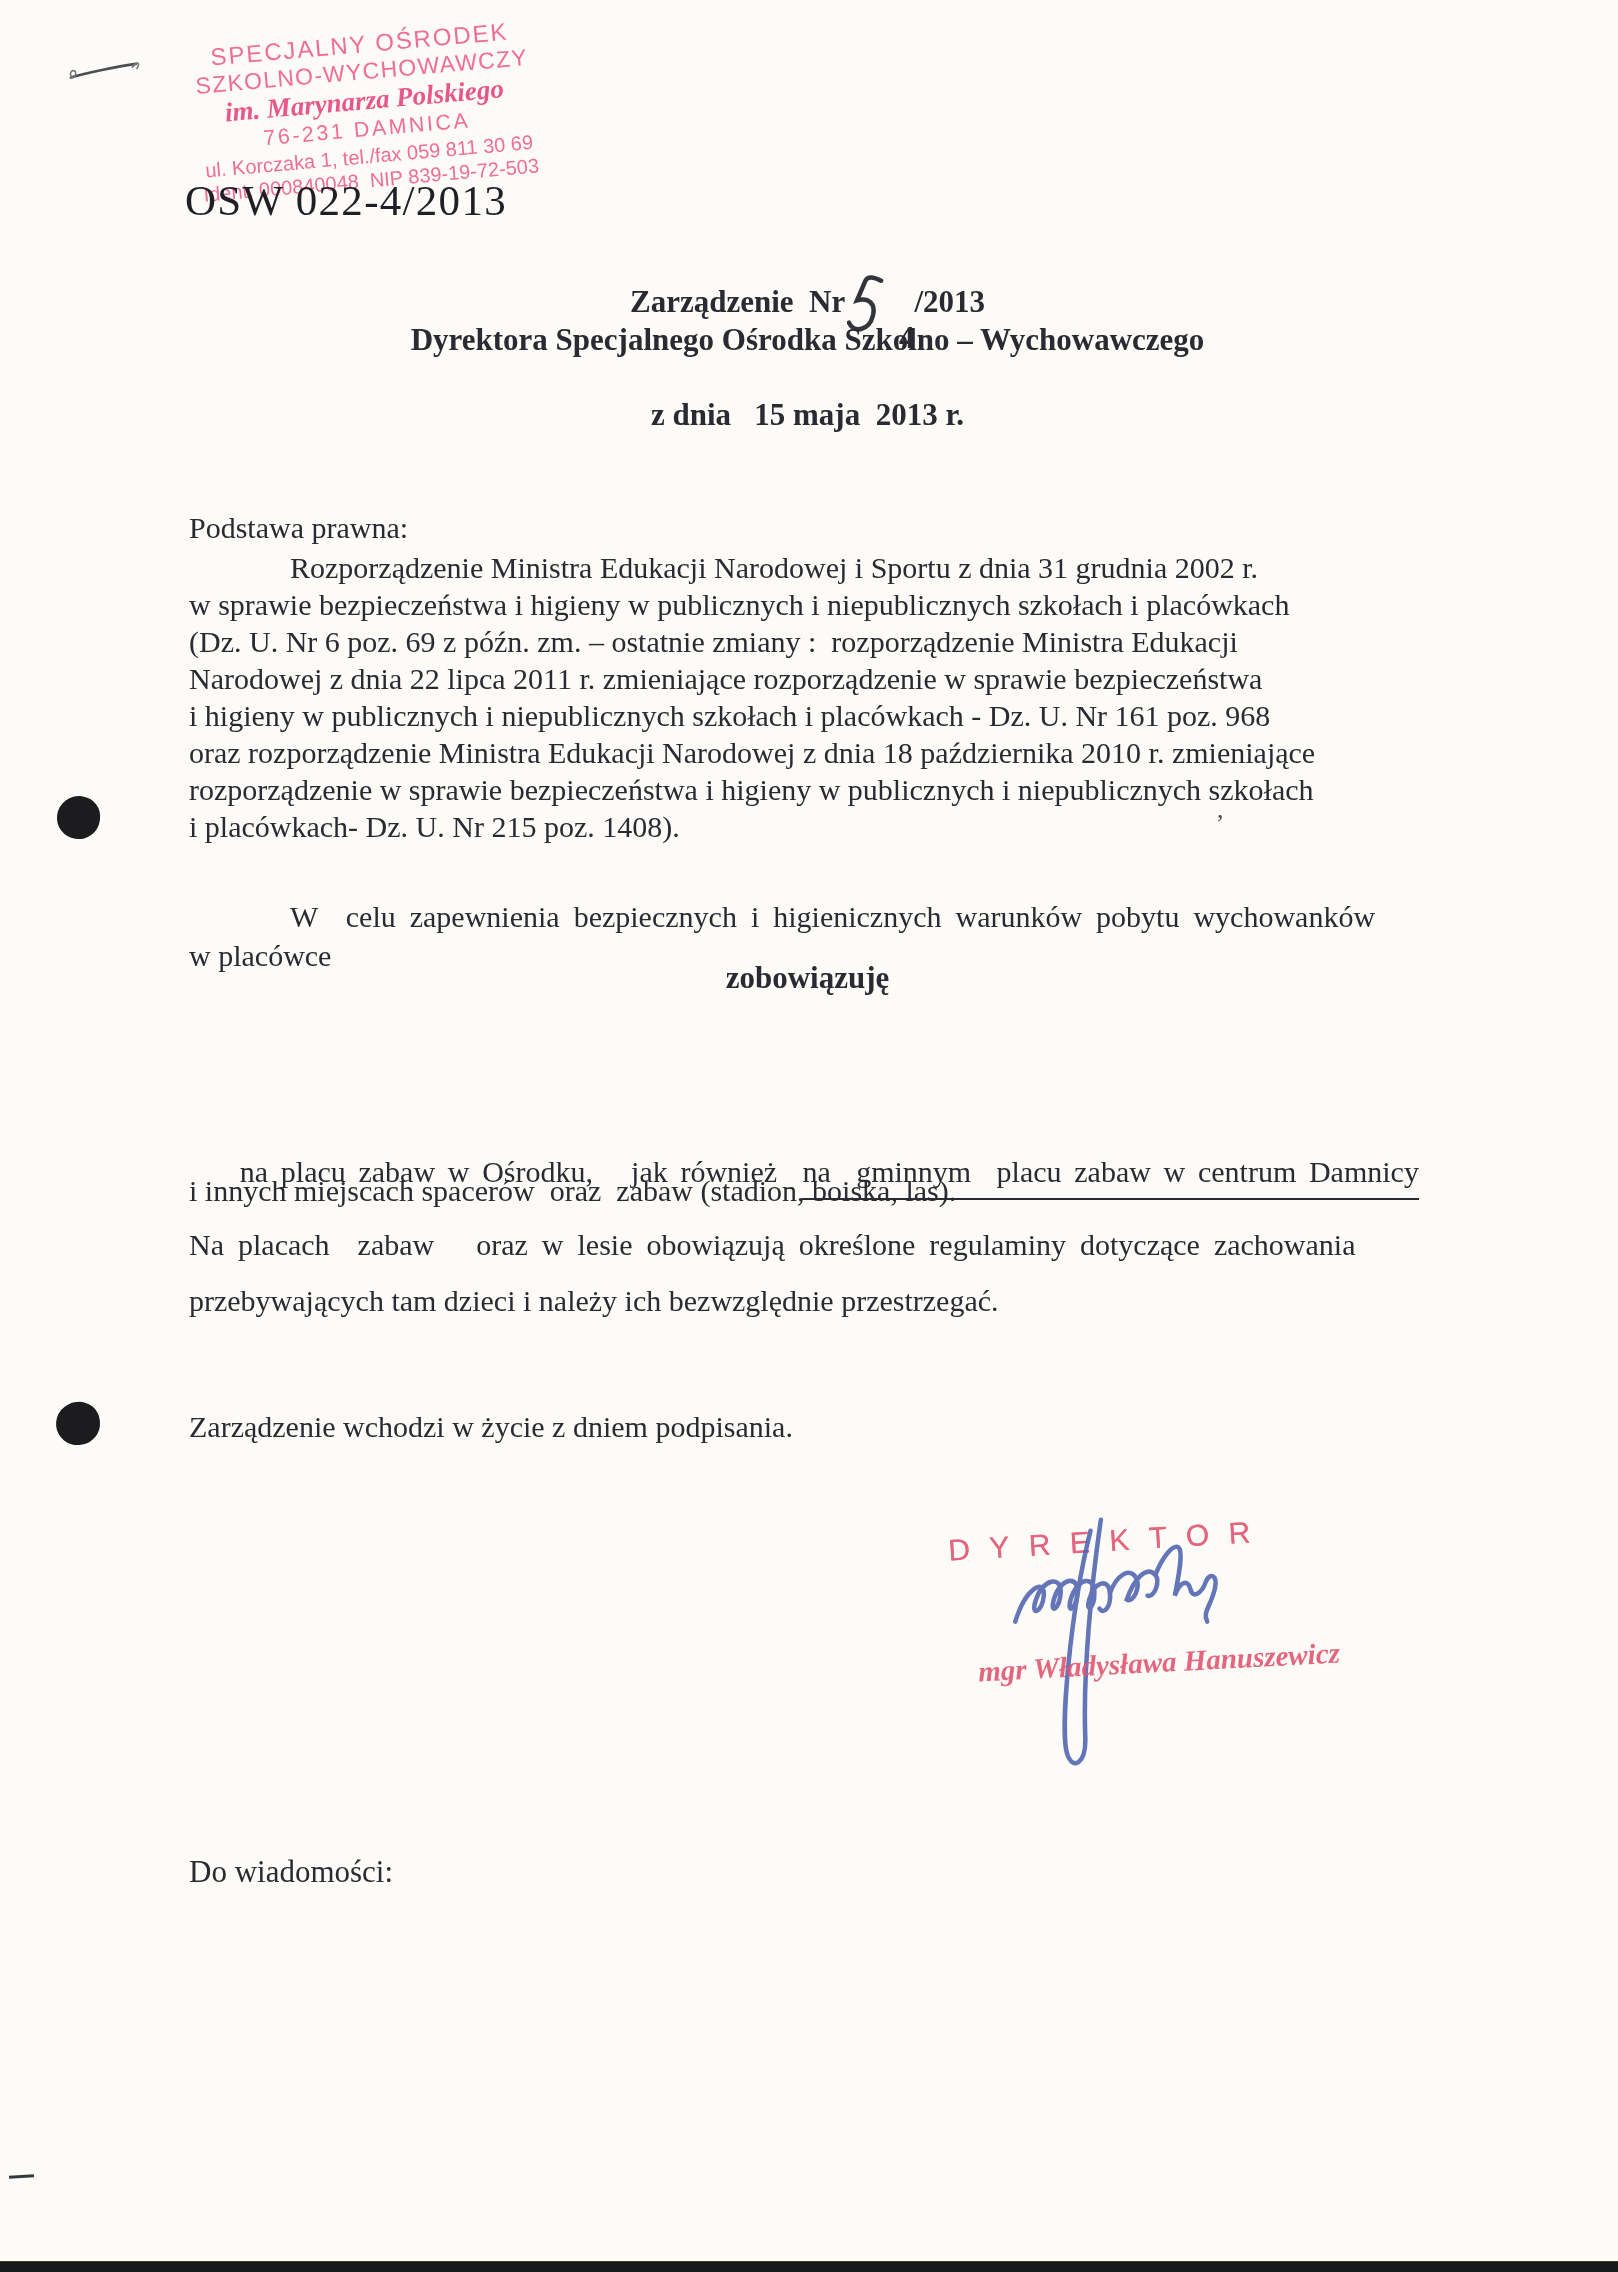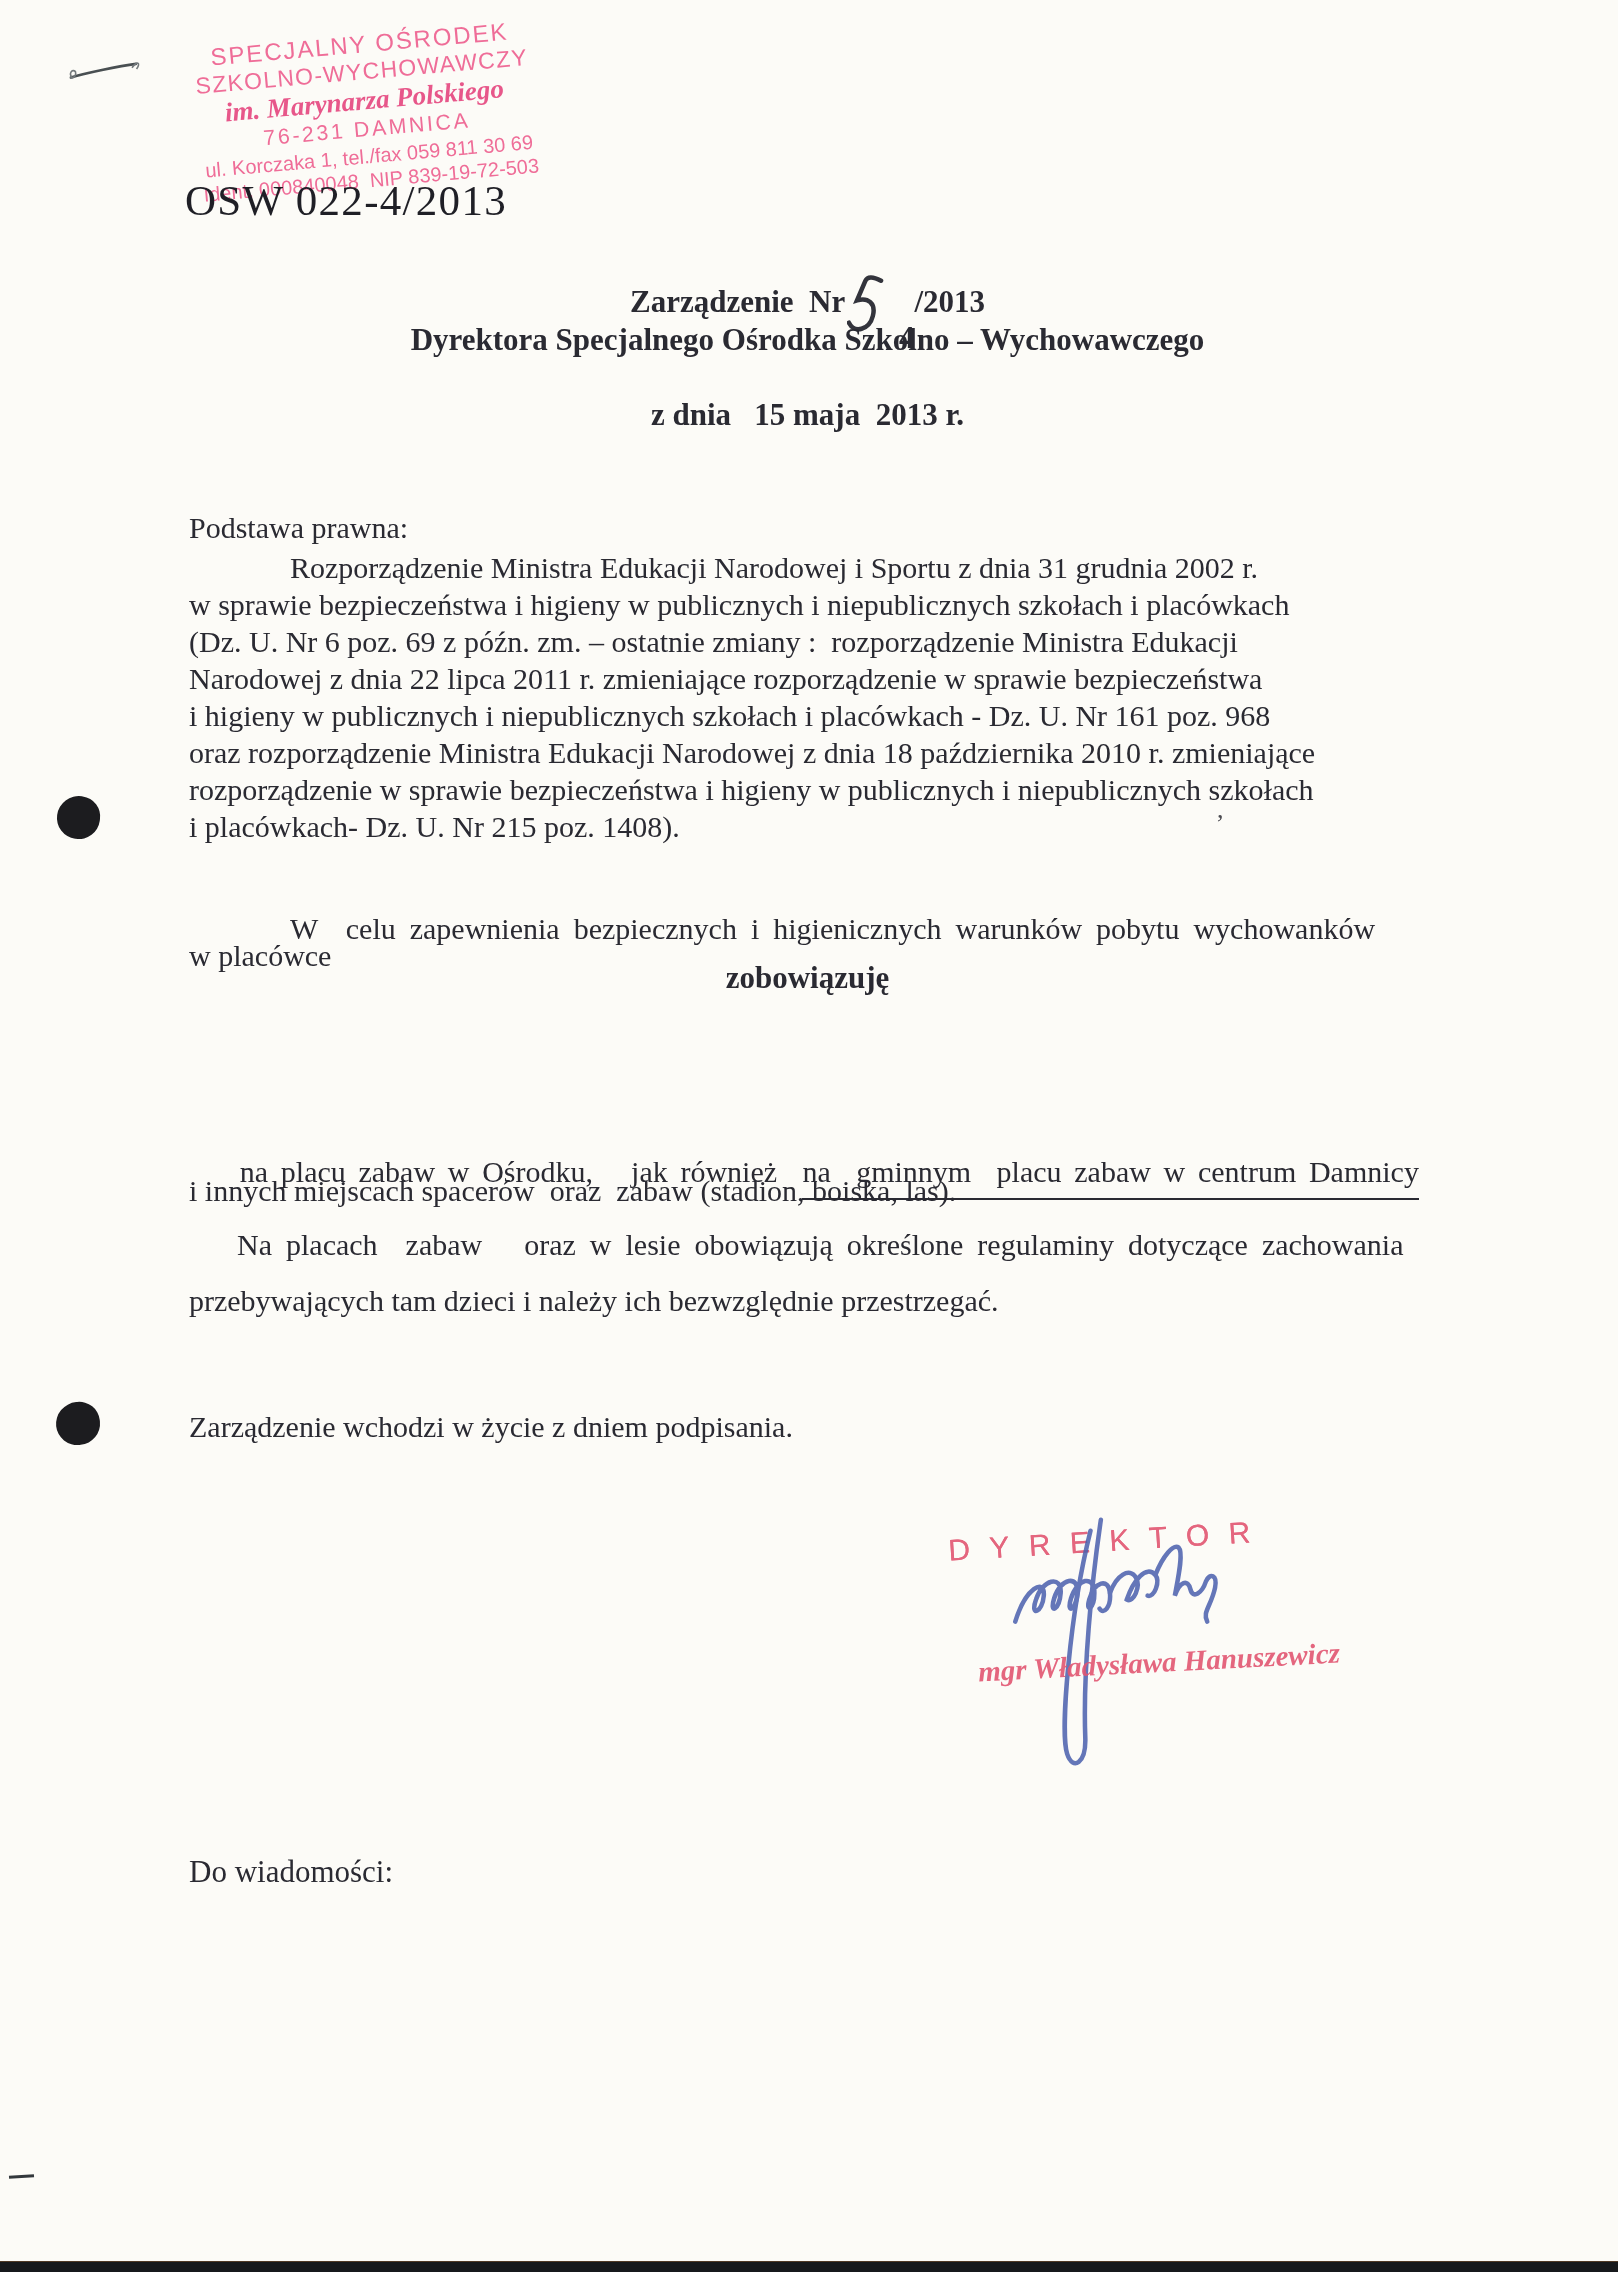--- a/index.html
+++ b/index.html
@@ -35,21 +35,21 @@
   .t3{top:359px;}
   .t4{top:397px;}
 
   
   .indent{text-indent:101px;}
   .keyword{position:absolute;left:188px;width:1239px;top:960px;text-align:center;
            font-weight:bold;font-size:31px;}
   .uline{border-bottom:2.6px solid #2a2a32;padding-bottom:10px;white-space:pre;}
   .j1{word-spacing:7.8px;}
   .j2{word-spacing:5.2px;}
-  .j4{word-spacing:6.5px;margin-left:48px;}
+  .j4{word-spacing:6.5px;}
   .jp{word-spacing:6.5px;}
 
   
   .dyr-stamp{position:absolute;left:948px;top:1524px;font-family:"Liberation Sans",sans-serif;
              font-size:30px;letter-spacing:19.5px;color:#e25672;transform:rotate(-3.5deg);
              opacity:.9;white-space:pre;text-shadow:0 0 0.6px #e25672;}
   .name-stamp{position:absolute;left:978px;top:1646px;font-style:italic;font-weight:bold;
               font-size:29px;color:#e25672;transform:rotate(-3deg);opacity:.9;white-space:pre;}
   .sig-svg{position:absolute;left:953px;top:1484px;}
 
@@ -108,21 +108,21 @@
   <div class="line" style="top:510px;left:189px;text-align:right;">Podstawa prawna:</div>
   <div class="line indent" style="top:550px;left:189px;">Rozporządzenie Ministra Edukacji Narodowej i Sportu z dnia 31 grudnia 2002 r.</div>
   <div class="line" style="top:587px;left:189px;">w sprawie bezpieczeństwa i higieny w publicznych i niepublicznych szkołach i placówkach</div>
   <div class="line" style="top:624px;left:189px;">(Dz. U. Nr 6 poz. 69 z późn. zm. – ostatnie zmiany :  rozporządzenie Ministra Edukacji</div>
   <div class="line" style="top:661px;left:189px;">Narodowej z dnia 22 lipca 2011 r. zmieniające rozporządzenie w sprawie bezpieczeństwa</div>
   <div class="line" style="top:698px;left:189px;">i higieny w publicznych i niepublicznych szkołach i placówkach - Dz. U. Nr 161 poz. 968</div>
   <div class="line" style="top:735px;left:189px;">oraz rozporządzenie Ministra Edukacji Narodowej z dnia 18 października 2010 r. zmieniające</div>
   <div class="line" style="top:772px;left:189px;">rozporządzenie w sprawie bezpieczeństwa i higieny w publicznych i niepublicznych szkołach</div>
   <div class="line" style="top:809px;left:189px;">i placówkach- Dz. U. Nr 215 poz. 1408).</div>
 
-  <div class="line indent jp" style="top:899px;left:189px;margin-top:12px;">W  celu zapewnienia bezpiecznych i higienicznych warunków pobytu wychowanków</div>
+  <div class="line indent jp" style="top:899px;left:189px;">W  celu zapewnienia bezpiecznych i higienicznych warunków pobytu wychowanków</div>
   <div class="line" style="top:938px;left:189px;">w placówce</div>
   <div class="keyword">zobowiązuję</div>
 
   <div class="line j2" style="top:1118px;left:189px;">
     <span class="bindspan">na placu zabaw w Ośrodku,   jak również  </span><span class="uline">na  gminnym  placu zabaw w centrum Damnicy</span>
   </div>
   <div class="line" style="top:1173px;left:189px;">i innych miejscach spacerów  oraz  zabaw (stadion, boiska, las).</div>
   <div class="line j4" style="top:1227px;left:189px;">Na placach  zabaw   oraz w lesie obowiązują określone regulaminy dotyczące zachowania</div>
   <div class="line" style="top:1283px;left:189px;">przebywających tam dzieci i należy ich bezwzględnie przestrzegać.</div>
 

